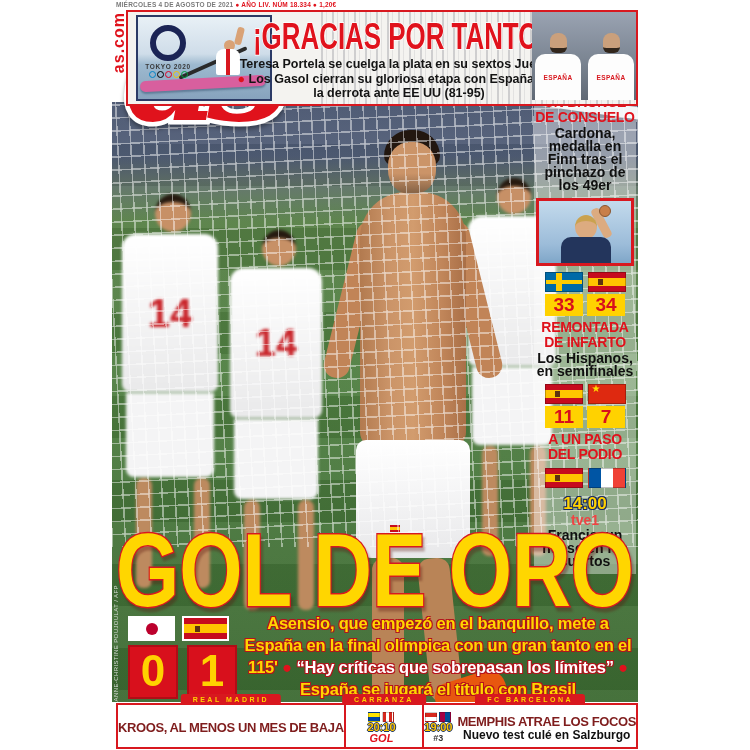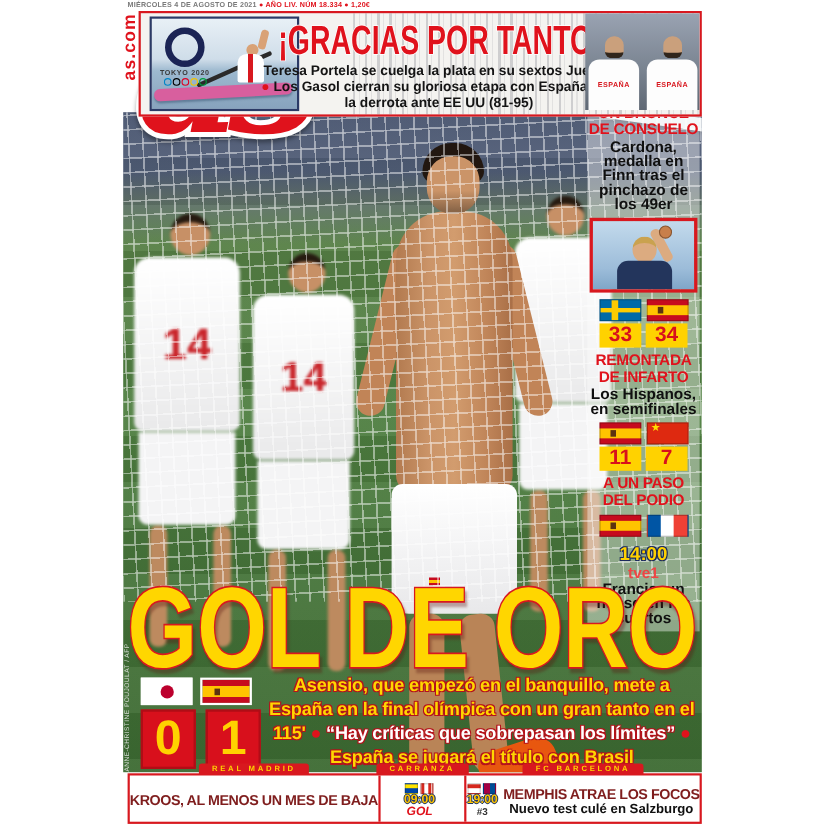--- a/index.html
+++ b/index.html
@@ -341,21 +341,21 @@
         <div class="bs-head">KROOS, AL MENOS UN MES DE BAJA</div>
       </div>
     </div>
     <div class="bs-sec">
       <div class="bs-tab">CARRANZA</div>
       <div class="bs-media">
         <div class="bs-badges">
               <i class="badge-cadiz"></i>
               <i class="badge-atleti"></i>
             </div>
-        <div class="bs-time">09:00</div>
+        <div class="bs-time">20:10</div>
         <div class="bs-chan-gol">GOL</div>
       </div>
       <div class="txtcol">
       </div>
     </div>
     <div class="bs-sec">
       <div class="bs-tab">FC BARCELONA</div>
       <div class="bs-media">
         <div class="bs-badges">
               <i class="badge-salzburg"></i>

